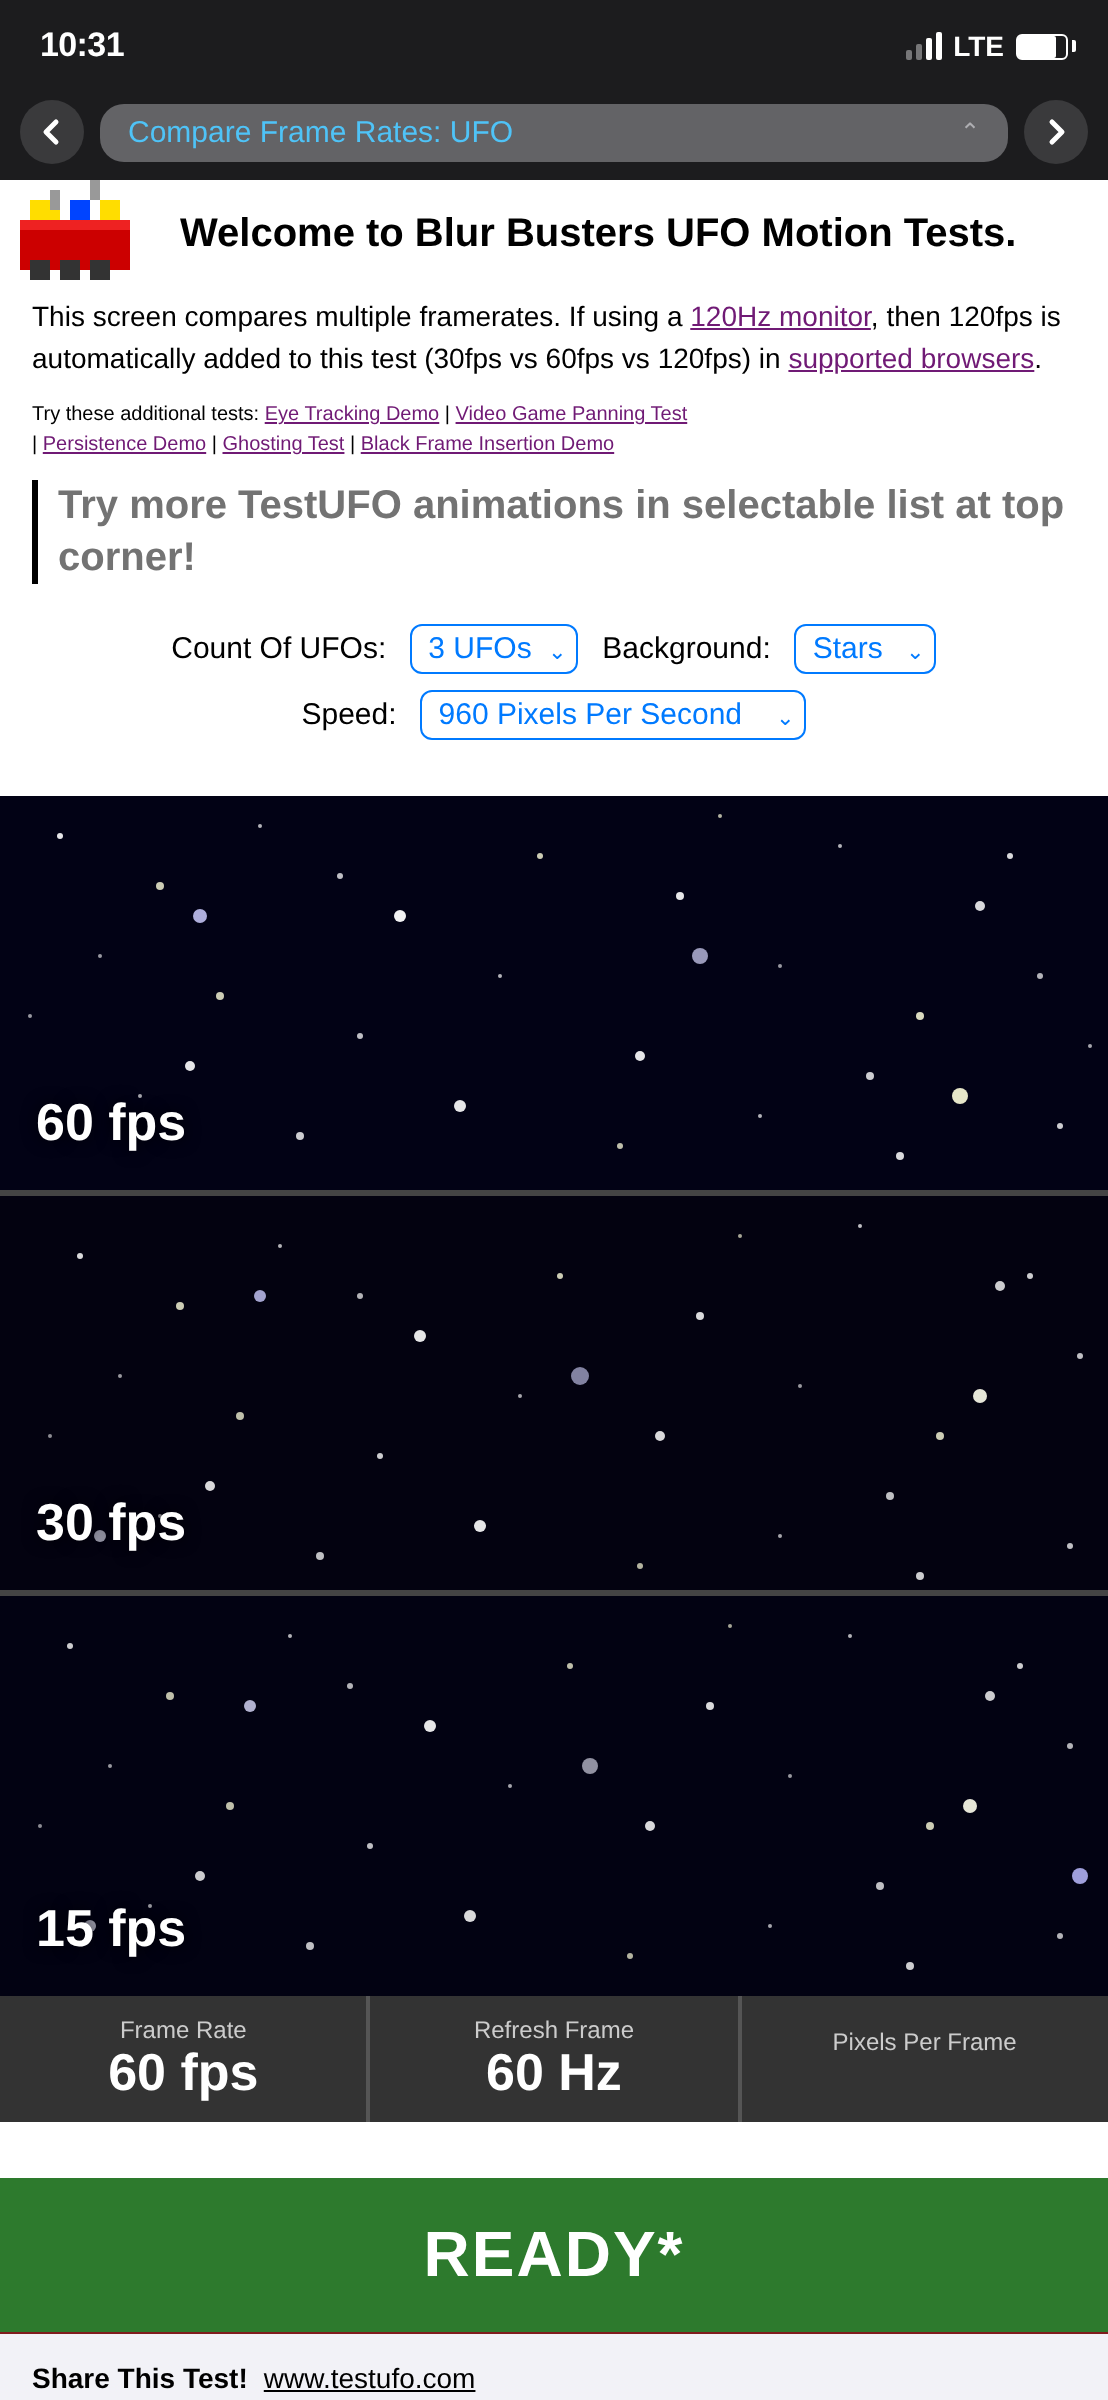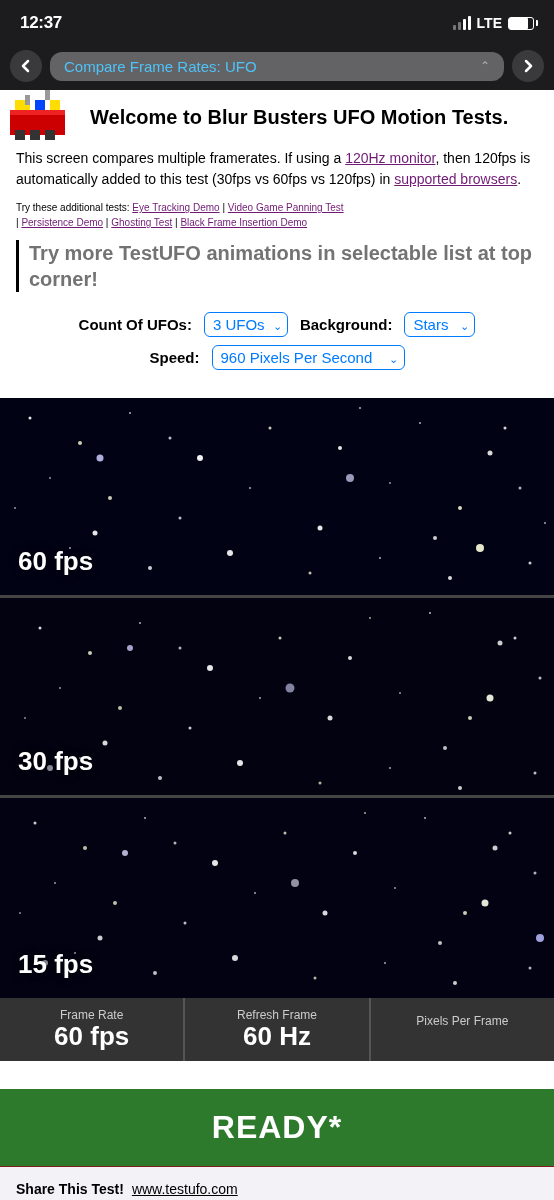--- a/index.html
+++ b/index.html
@@ -178,21 +178,21 @@
       display: flex;
       align-items: center;
       justify-content: center;
       gap: 12px;
       margin-bottom: 8px;
       flex-wrap: wrap;
     }
     .control-label {
       font-size: 15px;
       color: #000;
-      font-weight: 700;
+      font-weight: 400;
     }
     .control-select {
       background: #fff;
       border: 1.5px solid #007aff;
       border-radius: 6px;
       padding: 3px 22px 3px 8px;
       font-size: 15px;
       color: #007aff;
       appearance: none;
       -webkit-appearance: none;
@@ -331,21 +331,21 @@
     .bottom-browser-bar {
       background: #f2f2f7;
       border-top: 1px solid #ccc;
       padding: 8px 16px 10px;
     }
   </style>
 </head>
 <body>
 
 <div class="status-bar">
-  <span class="status-time">12:37</span>
+  <span class="status-time">10:31</span>
   <div class="status-icons">
     <div class="signal-bars">
       <div class="signal-bar" style="height:5px; opacity:0.4;"></div>
       <div class="signal-bar" style="height:8px; opacity:0.4;"></div>
       <div class="signal-bar" style="height:11px;"></div>
       <div class="signal-bar" style="height:14px;"></div>
     </div>
     <span class="lte-text">LTE</span>
     <div class="battery-icon">
       <div class="battery-fill"></div>

